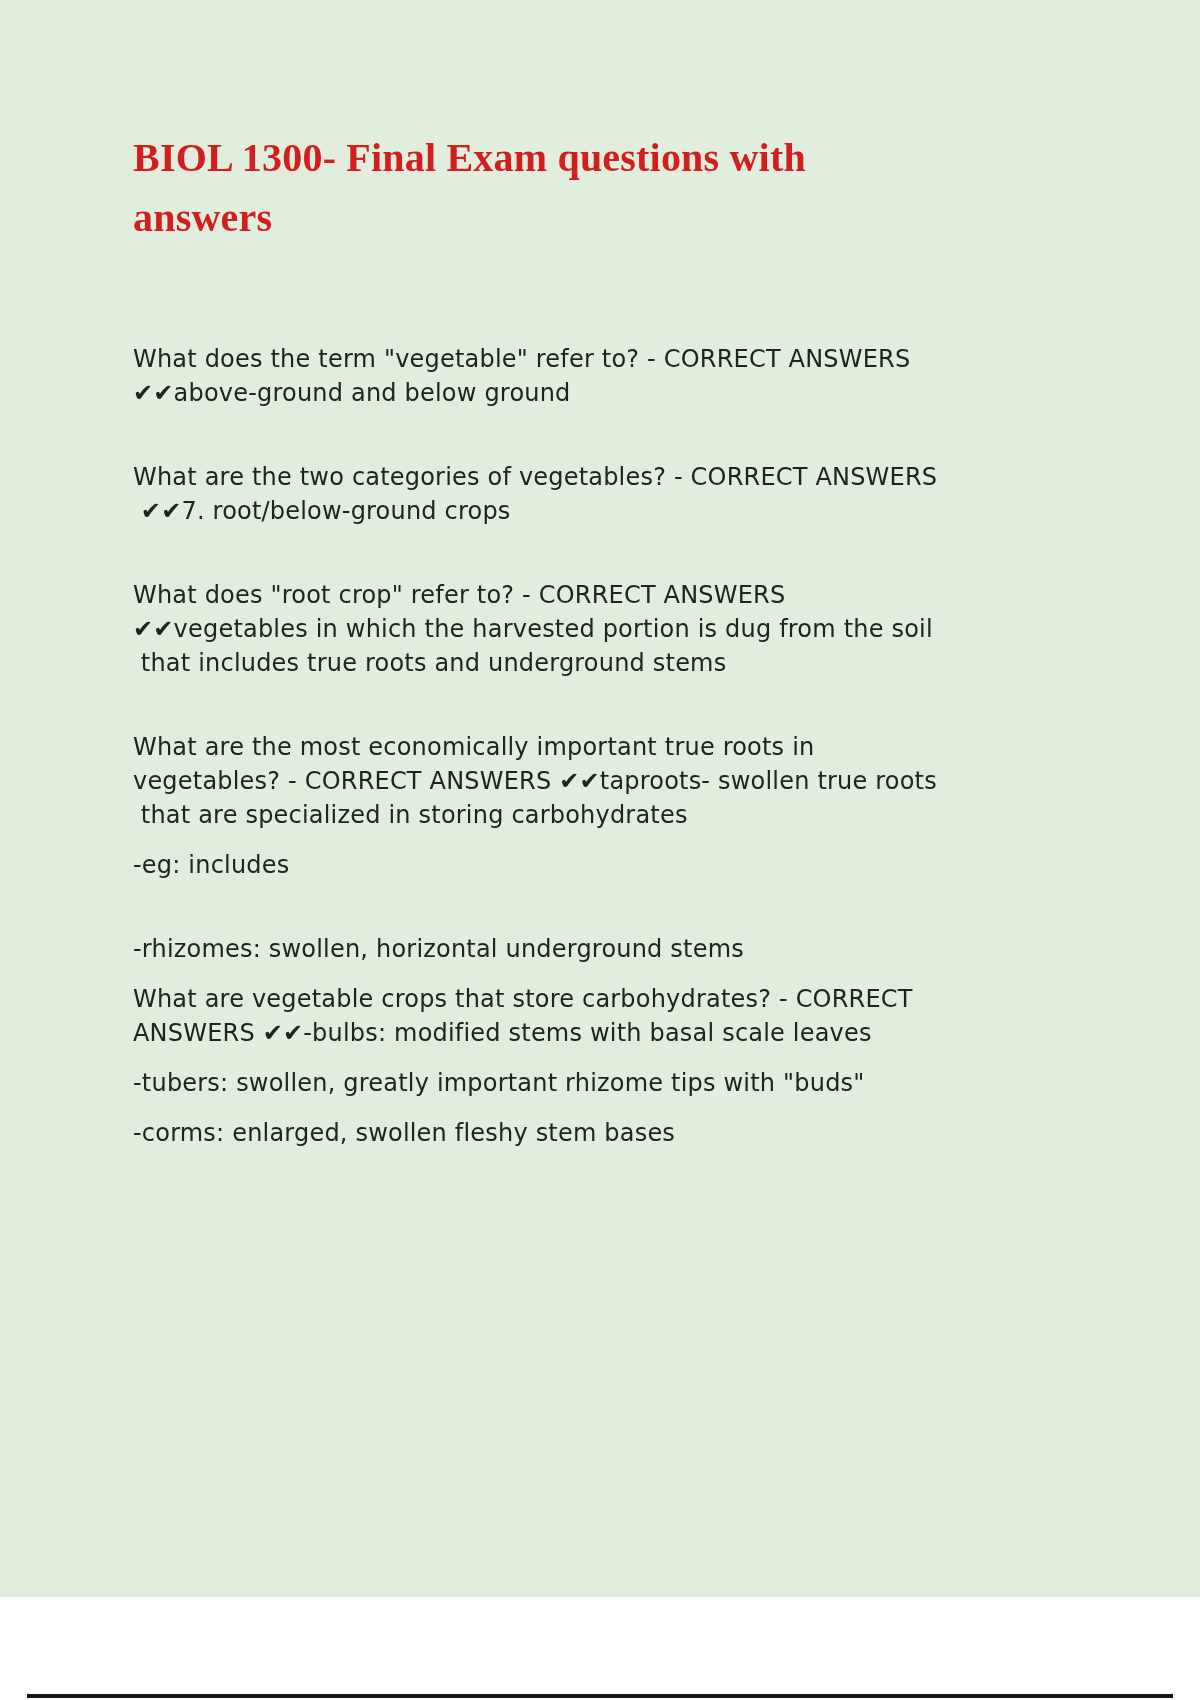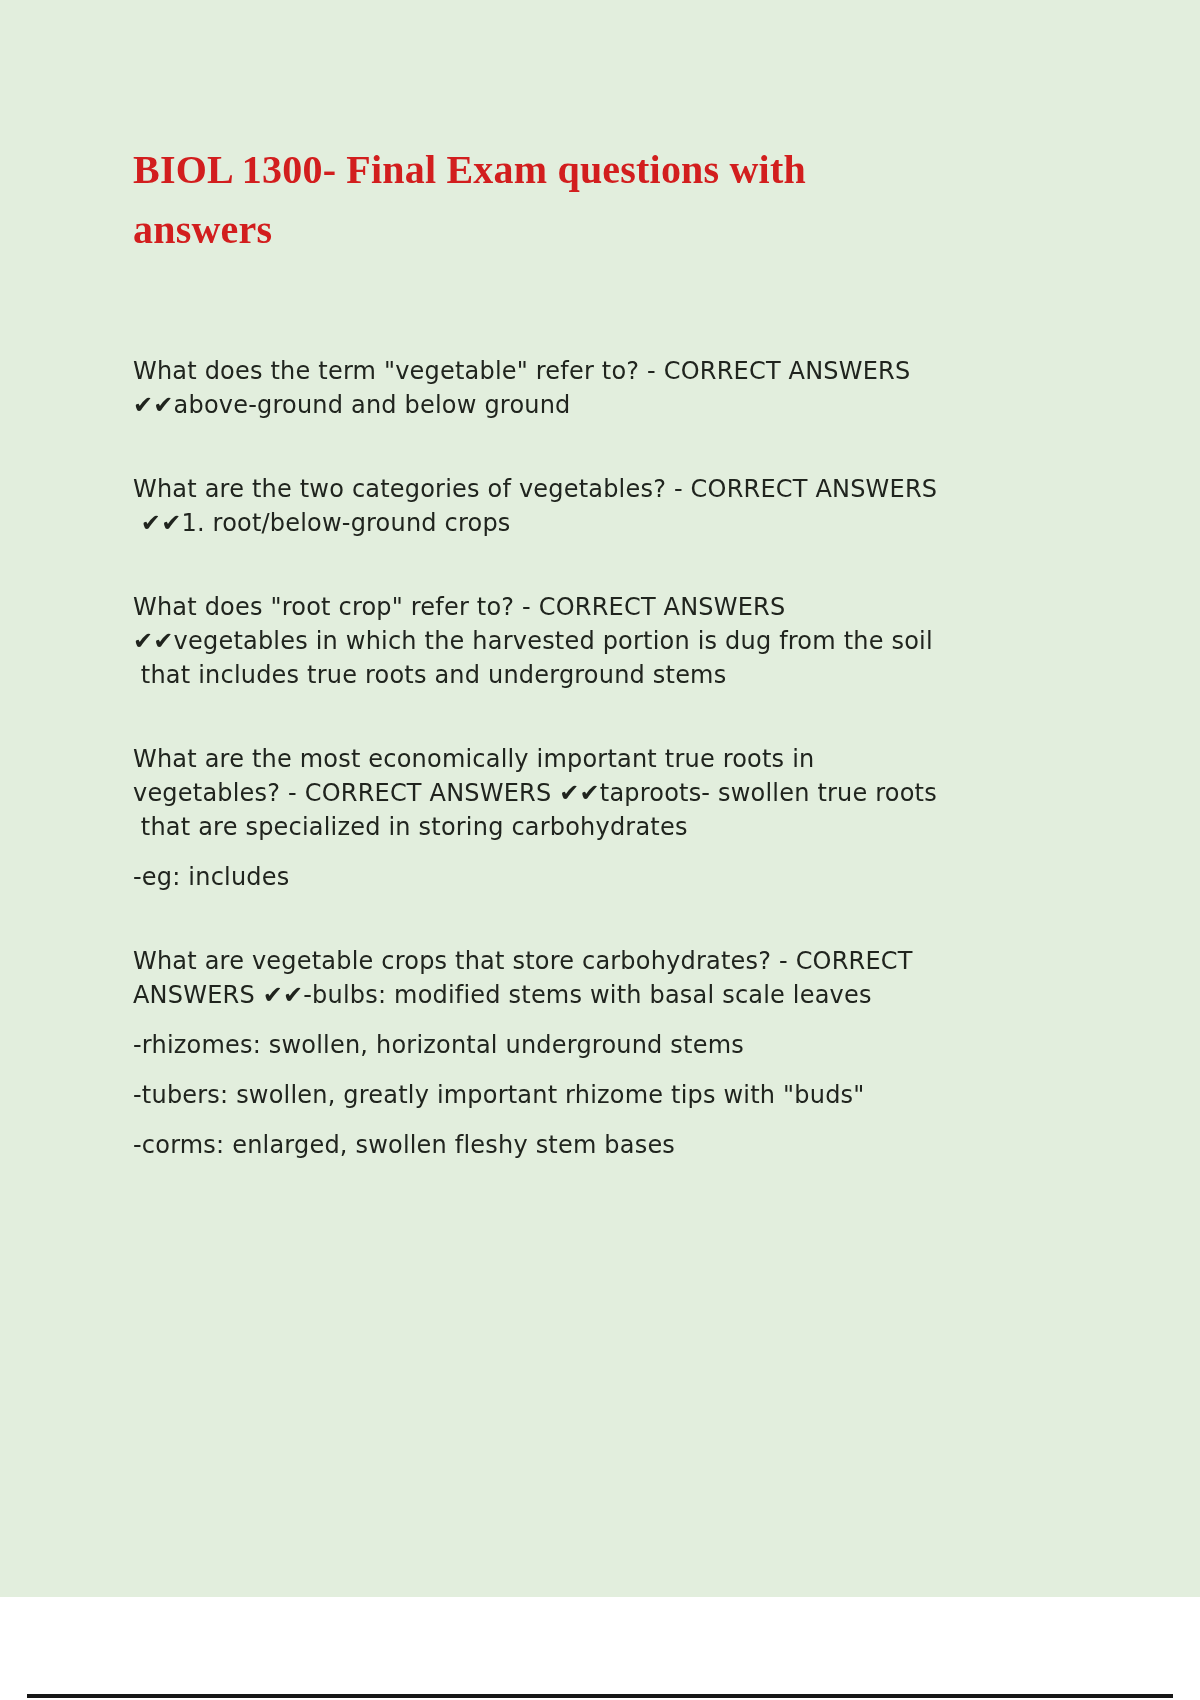--- a/index.html
+++ b/index.html
@@ -11,21 +11,21 @@
     position: relative;
     width: 1200px;
     height: 1700px;
     overflow: hidden;
     background: var(--page_green, #e2eedd);
     font-family: "DejaVu Sans", "Liberation Sans", sans-serif;
   }
   .content {
     position: absolute;
     left: 133px;
-    top: 140px;
+    top: 128px;
     width: 990px;
   }
   .doc-title {
     margin: 0 0 94px 0;
     font-family: "Liberation Serif", "DejaVu Serif", serif;
     font-weight: bold;
     font-size: 40px;
     line-height: 60px;
     letter-spacing: 0.2px;
     color: var(--title_red, #d21e1e);
@@ -68,40 +68,40 @@
     <h1 class="doc-title">BIOL 1300- Final Exam questions with
 answers</h1>
 
     <section class="qa-block">
       <p>What does the term "vegetable" refer to? - CORRECT ANSWERS
 ✔✔above-ground and below ground</p>
     </section>
 
     <section class="qa-block">
       <p>What are the two categories of vegetables? - CORRECT ANSWERS
- ✔✔1. root/below-ground crops</p>
+ ✔✔7. root/below-ground crops</p>
     </section>
 
     <section class="qa-block">
       <p>What does "root crop" refer to? - CORRECT ANSWERS
 ✔✔vegetables in which the harvested portion is dug from the soil
  that includes true roots and underground stems</p>
     </section>
 
     <section class="qa-block">
       <p>What are the most economically important true roots in
 vegetables? - CORRECT ANSWERS ✔✔taproots- swollen true roots
  that are specialized in storing carbohydrates</p>
       <p>-eg: includes</p>
     </section>
 
     <section class="qa-block">
+      <p>-rhizomes: swollen, horizontal underground stems</p>
       <p>What are vegetable crops that store carbohydrates? - CORRECT
 ANSWERS ✔✔-bulbs: modified stems with basal scale leaves</p>
-      <p>-rhizomes: swollen, horizontal underground stems</p>
       <p>-tubers: swollen, greatly important rhizome tips with "buds"</p>
       <p>-corms: enlarged, swollen fleshy stem bases</p>
     </section>
 
   </div>
 
   <div class="footer-band">
     <div class="footer-rule"></div>
   </div>
 </div>

